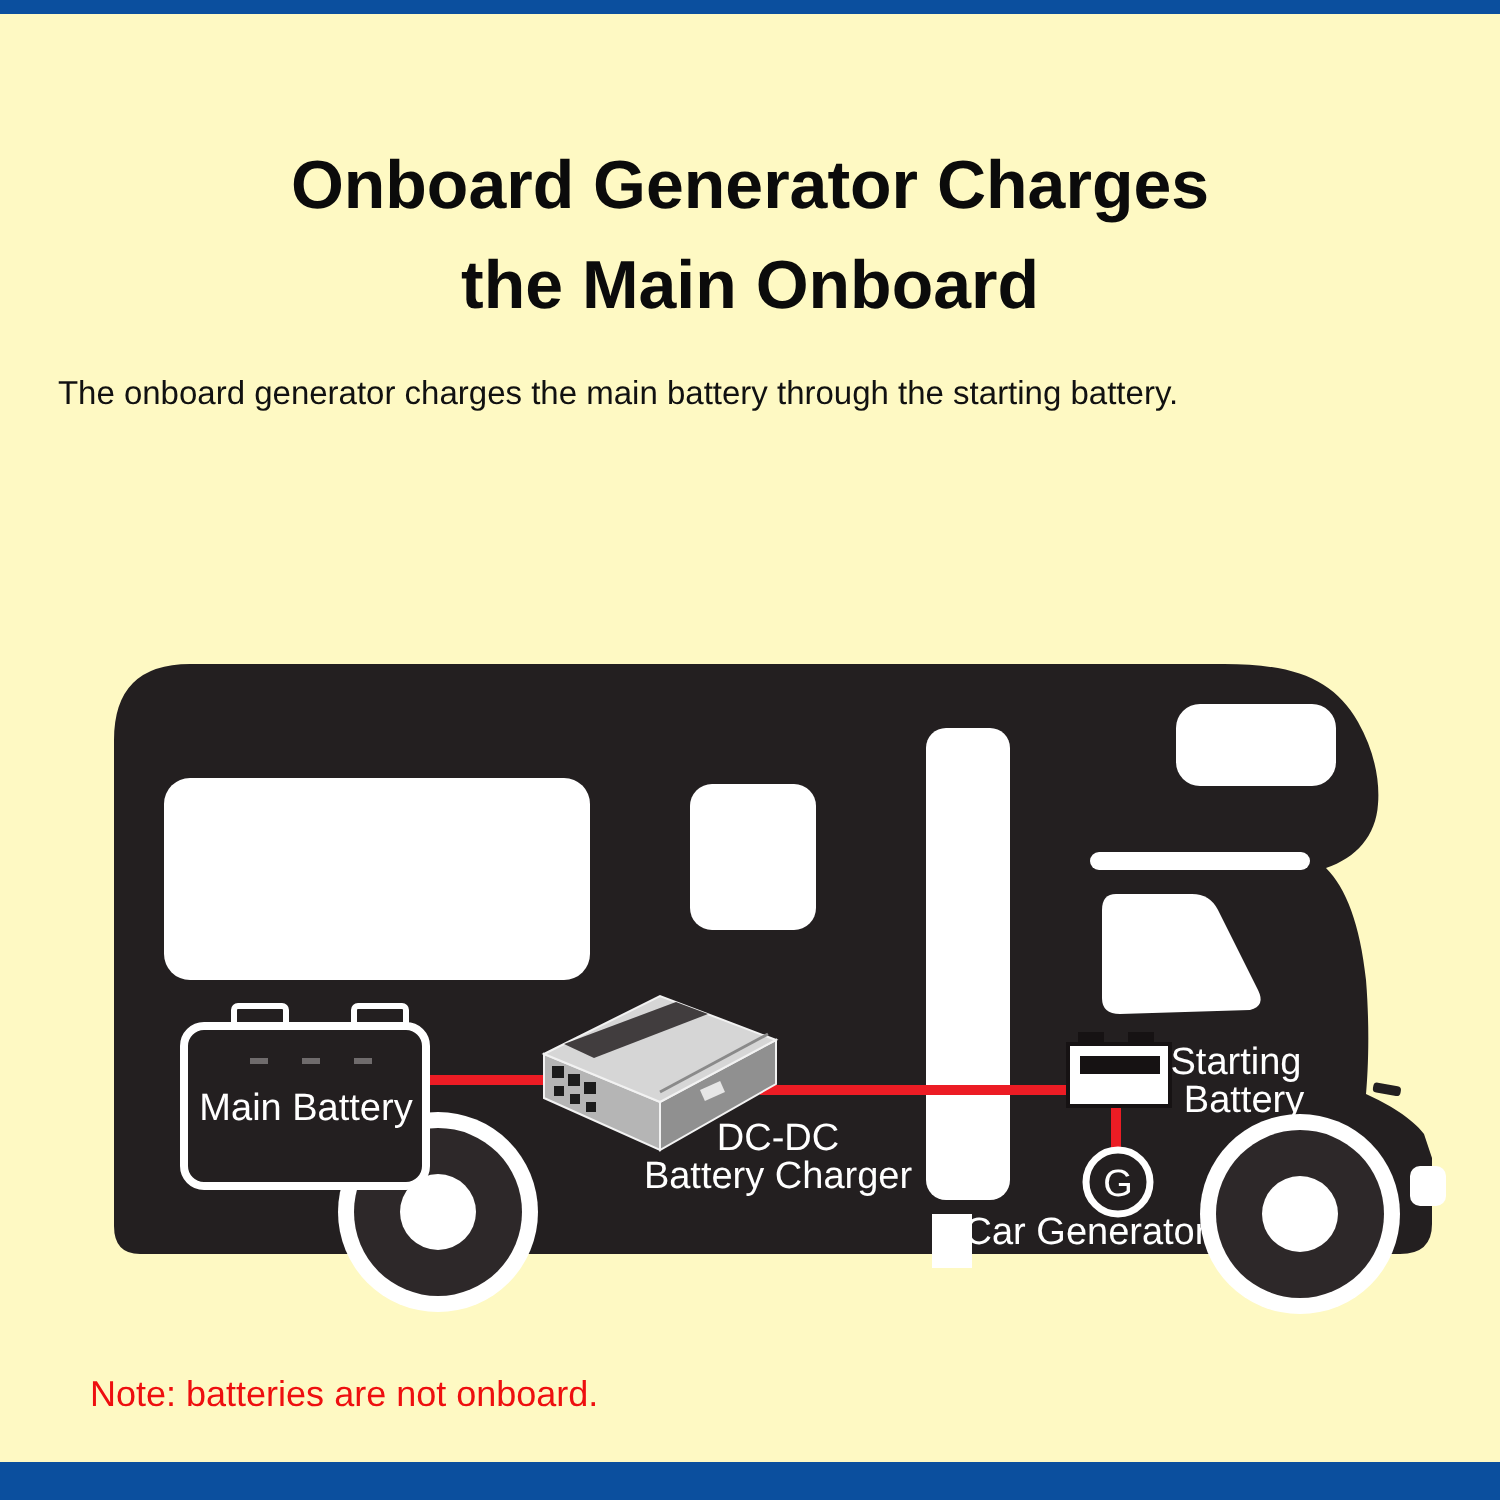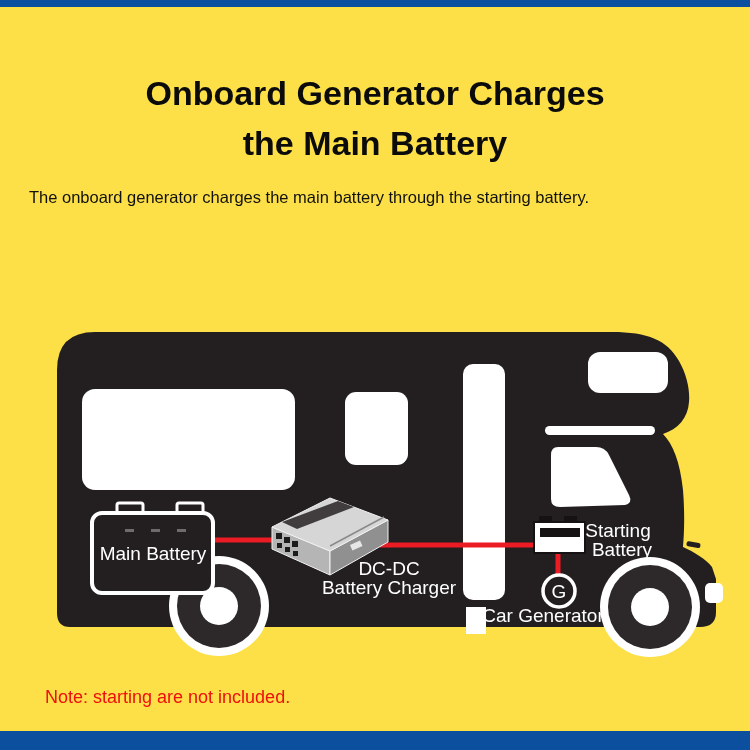--- a/index.html
+++ b/index.html
@@ -1,16 +1,16 @@
 <!DOCTYPE html>
 <html><head>
 <meta charset="utf-8">
 <style>
   html,body{margin:0;padding:0;background:#fff;}
-  .page{position:relative;width:750px;height:750px;background:#fde047;overflow:hidden;
+  .page{position:relative;width:750px;height:750px;background:#fef9c3;overflow:hidden;
         font-family:"Liberation Sans",sans-serif;}
   .bar{position:absolute;left:0;width:750px;background:#0b4f9e;}
   .bar.top{top:0;height:7px;}
   .bar.bottom{top:731px;height:19px;}
   .title{position:absolute;top:68px;left:0;width:750px;text-align:center;
          font-size:34px;font-weight:bold;color:#0b0b0b;line-height:50px;}
   .desc{position:absolute;top:186px;left:0;width:618px;text-align:center;
         font-size:16.5px;color:#111;line-height:22px;}
   .note{position:absolute;top:687px;left:45px;font-size:18px;color:#ee0f0f;}
   svg text{font-family:"Liberation Sans",sans-serif;}
@@ -19,21 +19,21 @@
 </style>
 </head>
 <body>
 
 <div class="page">
 
   <div class="bar top"></div>
 
   <div class="title">
     <div>Onboard Generator Charges</div>
-    <div>the Main Battery</div>
+    <div>the Main Onboard</div>
   </div>
 
   <div class="desc">
     <div>The onboard generator charges the main battery through the starting battery.</div>
   </div>
 
   <svg class="diagram-svg" width="750" height="750" viewBox="0 0 750 750">
 
     <path fill="#231f20" d="M 95 332 L 612 332
          C 648 332 667 340 679 361
@@ -106,16 +106,16 @@
     <text class="rv-label" x="622" y="556" text-anchor="middle">Battery</text>
 
     <circle cx="559" cy="591" r="16" fill="#231f20" stroke="#ffffff" stroke-width="3.5"></circle>
     <text class="rv-label" x="559" y="598" text-anchor="middle">G</text>
     <text class="rv-label" x="543" y="622" text-anchor="middle">Car Generator</text>
 
     <text class="rv-label" x="389" y="575" text-anchor="middle">DC-DC</text>
     <text class="rv-label" x="389" y="594" text-anchor="middle">Battery Charger</text>
   </svg>
 
-  <div class="note">Note: starting are not included.</div>
+  <div class="note">Note: batteries are not onboard.</div>
 
   <div class="bar bottom"></div>
 </div>
 
 </body></html>

